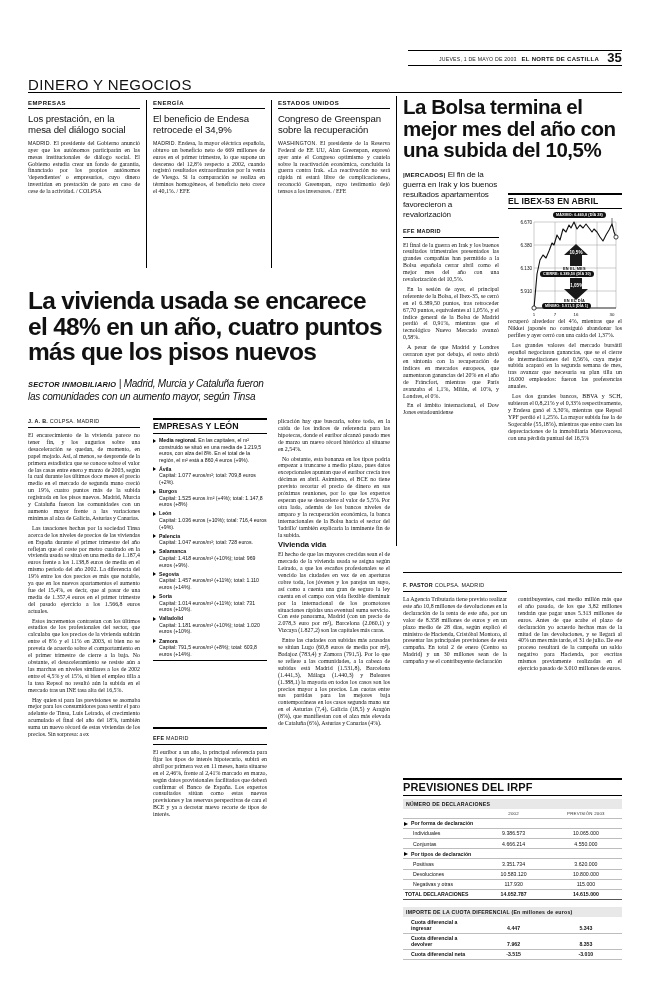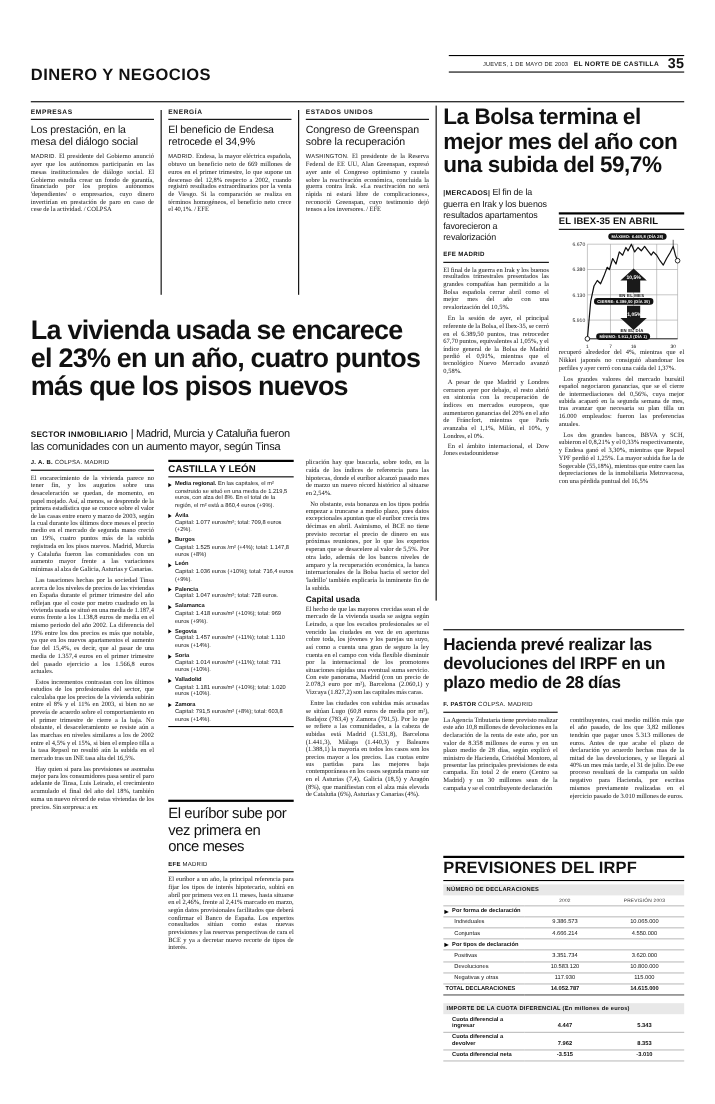--- a/index.html
+++ b/index.html
@@ -48,23 +48,23 @@
     font-weight: bold; font-size: 13px; line-height: 10px;
     margin-left: 3px; position: relative; top: 1px;
   }
   .masthead-rule-bottom {
     position: absolute; left: 380px; top: 15px;
     width: 214px; height: 1px; background: #000;
   }
 
   .section-title {
     position: absolute;
-    left: 28px; top: 60px;
-    font-family: "Liberation Sans", sans-serif;
-    font-weight: bold;
+    left: 28px; top: 76px;
+    font-family: "Liberation Sans", sans-serif;
+    font-weight: normal;
     font-size: 15px;
     letter-spacing: 0.4px;
   }
 
   
   .kicker {
     font-family: "Liberation Sans", sans-serif;
     font-weight: bold;
     font-size: 6px;
     letter-spacing: .55px;
@@ -225,26 +225,27 @@
     width: 362px;
   }
   .headline-xxl {
     font-family: "Liberation Sans", sans-serif;
     font-weight: bold;
     font-size: 24.5px;
     line-height: 25.5px;
     letter-spacing: -0.7px;
   }
   .main-sub {
-    margin-top: 24px;
+    margin-top: 13px;
     width: 236px;
     font-family: "Liberation Sans", sans-serif;
     font-size: 10px;
     line-height: 12.6px;
     letter-spacing: -0.25px;
+    font-style: italic;
   }
   .main-sub .tag {
     font-weight: bold;
     font-size: 7.4px;
     letter-spacing: .2px;
   }
 
   
   .col {
     position: absolute;
@@ -326,21 +327,21 @@
   
   .irpf {
     position: absolute;
     left: 403px; top: 778px;
     width: 219px;
   }
   .irpf-rule-a { height: 2px; background: #000; }
   .irpf-title {
     font-family: "Liberation Sans", sans-serif;
     font-weight: bold;
-    font-size: 15px;
+    font-size: 11px;
     letter-spacing: .1px;
     padding: 1px 0 2px;
     border-bottom: 1px solid #000;
   }
   .irpf-sub {
     font-family: "Liberation Sans", sans-serif;
     font-weight: bold;
     font-size: 5.2px;
     letter-spacing: .25px;
     background: #e8e8e8;
@@ -422,21 +423,21 @@
     <div class="body-text"><span class="loc">MADRID.</span> <span>Endesa, la mayor eléctrica española, obtuvo un beneficio neto de 669 millones de euros en el primer trimestre, lo que supone un descenso del 12,8% respecto a 2002, cuando registró resultados extraordinarios por la venta de Viesgo. Si la comparación se realiza en términos homogéneos, el beneficio neto crece el 40,1%. / EFE</span></div>
   </div>
 
   <div class="brief brief-3">
     <div class="kicker">ESTADOS UNIDOS</div>
     <div class="brief-head">Congreso de Greenspan sobre la recuperación</div>
     <div class="body-text"><span class="loc">WASHINGTON.</span> <span>El presidente de la Reserva Federal de EE UU, Alan Greenspan, expresó ayer ante el Congreso optimismo y cautela sobre la reactivación económica, concluida la guerra contra Irak. «La reactivación no será rápida ni estará libre de complicaciones», reconoció Greenspan, cuyo testimonio dejó tensos a los inversores. / EFE</span></div>
   </div>
 
   <div class="lead-right">
-    <div class="headline-xl">La Bolsa termina el mejor mes del año con una subida del 59,7%</div>
+    <div class="headline-xl">La Bolsa termina el mejor mes del año con una subida del 10,5%</div>
     <div class="lead-sub">
       <span class="tag">|<span>MERCADOS</span>|</span>
       <span>El fin de la guerra en Irak y los buenos resultados apartamentos favorecieron  a revalorización</span>
     </div>
     <div class="lead-agency">EFE MADRID</div>
     <div class="lead-body body-text">
       <p style="margin:0 0 3px 0;">El final de la guerra en Irak y los buenos resultados trimestrales presentados las grandes compañías han permitido a la Bolsa española cerrar abril como el mejor mes del año con una revalorización del 10,5%.</p>
       <p style="margin:0 0 3px 0;text-indent:4px;">En la sesión de ayer, el principal referente de la Bolsa, el Ibex-35, se cerró en el 6.389,50 puntos, tras retroceder 67,70 puntos, equivalentes al 1,05%, y el índice general de la Bolsa de Madrid perdió el 0,91%, mientras que el tecnológico Nuevo Mercado avanzó 0,58%.</p>
       <p style="margin:0 0 3px 0;text-indent:4px;">A pesar de que Madrid y Londres cerraron ayer por debajo, el resto abrió en sintonía con la recuperación de índices en mercados europeos, que aumentaron ganancias del 20% en el año de Fráncfort, mientras que París avanzaba el 1,1%, Milán, el 10%, y Londres, el 0%.</p>
       <p style="margin:0;text-indent:4px;">En el ámbito internacional, el Dow Jones estadounidense </p>
@@ -444,21 +445,21 @@
   </div>
 
   <div style="position:absolute;left:508px;top:318px;width:114px;" class="body-text">
     <p style="margin:0 0 3px 0;">recuperó alrededor del 4%, mientras que el Nikkei japonés no consiguió abandonar los perfiles y ayer cerró con una caída del 1,37%.</p>
     <p style="margin:0 0 3px 0;text-indent:4px;">Los grandes valores del mercado bursátil español negociaron ganancias, que se el cierre de intermediaciones del 0,56%, cuya mejor subida acaparó en la segunda semana de mes, tras avanzar que necesaria su plan tilla un 16.000 empleados: fueron las preferencias anuales.</p>
     <p style="margin:0;text-indent:4px;">Los dos grandes bancos, BBVA y SCH, subieron el 0,8,21% y el 0,33% respectivamente, y Endesa ganó el 3,30%, mientras que Repsol YPF perdió el 1,25%. La mayor subida fue la de Sogecable (55,18%), mientras que entre caen las depreciaciones de la inmobiliaria Metrovacesa, con una pérdida puntual del 16,5%</p>
   </div>
 
   <div class="chartbox">
     <div class="chartbox-rule-a"></div>
-    <div class="chartbox-title">EL IBEX-35 EN ABRIL</div>
+    <div class="chartbox-title">EL IBEX-53 EN ABRIL</div>
     <div class="chart-area">
       <svg class="chart-svg" width="114" height="112" viewBox="0 0 114 112">
 
         <g stroke="#999" stroke-width="0.5" fill="none">
           <line x1="26" y1="10" x2="108" y2="10"></line>
           <line x1="26" y1="33" x2="108" y2="33"></line>
           <line x1="26" y1="56" x2="108" y2="56"></line>
           <line x1="26" y1="79" x2="108" y2="79"></line>
           <line x1="26" y1="96" x2="108" y2="96"></line>
           <line x1="26" y1="10" x2="26" y2="96"></line>
@@ -509,76 +510,74 @@
         <svg width="26" height="24" viewBox="0 0 26 24" style="position:absolute;left:0;top:0;">
           <polygon points="13,23 25,12 19,12 19,1 7,1 7,12 1,12" fill="#1a1a1a"></polygon>
         </svg>
         <div class="pct" style="margin-top:-7px;"><span>-1,05</span><span>%</span></div>
       </div>
       <div class="badge-cap" style="left:56px;top:86px;">EN EL DÍA</div>
     </div>
   </div>
 
   <div class="main-lead">
-    <div class="headline-xxl">La vivienda usada se encarece el 23% en un año, cuatro puntos más que los pisos nuevos</div>
+    <div class="headline-xxl">La vivienda usada se encarece el 48% en un año, cuatro puntos más que los pisos nuevos</div>
     <div class="main-sub">
       <span class="tag">SECTOR INMOBILIARIO</span>
       <span>|</span>
       <span>Madrid, Murcia y Cataluña fueron las comunidades con un aumento mayor, según Tinsa</span>
     </div>
   </div>
 
   <div class="col col-a">
     <div class="byline"><b>J. A. B.</b> <span>COLPSA. MADRID</span></div>
     <div class="body-text">
       <p style="margin:0 0 3px 0;">El encarecimiento de la vivienda parece no tener fin, y los augurios sobre una desaceleración se quedan, de momento, en papel mojado. Así, al menos, se desprende de la primera estadística que se conoce sobre el valor de las casas entre enero y marzo de 2003, según la cual durante los últimos doce meses el precio medio en el mercado de segunda mano creció un 19%, cuatro puntos más de la subida registrada en los pisos nuevos. Madrid, Murcia y Cataluña fueron las comunidades con un aumento mayor frente a las variaciones mínimas al alza de Galicia, Asturias y Canarias.</p>
       <p style="margin:0 0 3px 0;text-indent:4px;">Las tasaciones hechas por la sociedad Tinsa acerca de los niveles de precios de las viviendas en España durante el primer trimestre del año reflejan que el coste por metro cuadrado en la vivienda usada se situó en una media de 1.187,4 euros frente a los 1.138,8 euros de media en el mismo periodo del año 2002. La diferencia del 19% entre los dos precios es más que notable, ya que en los nuevos apartamentos el aumento fue del 15,4%, es decir, que al pasar de una media de 1.357,4 euros en el primer trimestre del pasado ejercicio a los 1.566,8 euros actuales.</p>
       <p style="margin:0 0 3px 0;text-indent:4px;">Estos incrementos contrastan con los últimos estudios de los profesionales del sector, que calculaba que los precios de la vivienda subirán entre el 8% y el 11% en 2003, si bien no se preveía de acuerdo sobre el comportamiento en el primer trimestre de cierre a la baja. No obstante, el desaceleramiento se resiste aún a las marchas en niveles similares a los de 2002 entre el 4,5% y el 15%, si bien el empleo tilla a la tasa Repsol no resultó aún la subida en el mercado tras un INE tasa alta del 16,5%.</p>
       <p style="margin:0;text-indent:4px;">Hay quien si para las previsiones se asomaba mejor para los consumidores pasa sentir el paro adelante de Tinsa, Luis Leirado, el crecimiento acumulado el final del año del 18%, también suma un nuevo récord de estas viviendas de los precios. Sin sorpresa: a ex</p>
     </div>
   </div>
 
   <div class="cyl-box">
     <div class="cyl-rule"></div>
-    <div class="cyl-title">CASTILLA Y LEÓN</div>
+    <div class="cyl-title">EMPRESAS Y LEÓN</div>
     <div>
       <div class="cyl-item"><span class="tri"></span><b>Media regional.</b> <span>En las capitales, el m² construido se situó en una media de  1.219,5 euros, con alza del 8%. En el total de la región, el m² está a 860,4 euros (+9%).</span></div>
       <div class="cyl-item"><span class="tri"></span><b>Ávila</b><br><span>Capital: 1.077 euros/m²; total: 709,8 euros (+2%).</span></div>
       <div class="cyl-item"><span class="tri"></span><b>Burgos</b><br><span>Capital: 1.525 euros /m² (+4%); total: 1.147,8 euros (+8%)</span></div>
       <div class="cyl-item"><span class="tri"></span><b>León</b><br><span>Capital: 1.036 euros (+10%); total: 716,4 euros (+9%).</span></div>
       <div class="cyl-item"><span class="tri"></span><b>Palencia</b><br><span>Capital: 1.047 euros/m²; total: 728 euros.</span></div>
       <div class="cyl-item"><span class="tri"></span><b>Salamanca</b><br><span>Capital: 1.418 euros/m² (+10%); total: 969 euros (+9%).</span></div>
       <div class="cyl-item"><span class="tri"></span><b>Segovia</b><br><span>Capital: 1.457 euros/m² (+11%); total: 1.110 euros (+14%).</span></div>
       <div class="cyl-item"><span class="tri"></span><b>Soria</b><br><span>Capital: 1.014 euros/m² (+11%); total: 731 euros (+10%).</span></div>
       <div class="cyl-item"><span class="tri"></span><b>Valladolid</b><br><span>Capital: 1.181 euros/m² (+10%); total: 1.020 euros (+10%).</span></div>
       <div class="cyl-item"><span class="tri"></span><b>Zamora</b><br><span>Capital: 791,5 euros/m² (+8%); total: 603,8 euros (+14%).</span></div>
     </div>
     <div class="cyl-bottom-rule"></div>
   </div>
 
   <div class="eur-box">
     <div class="eur-rule-top"></div>
-    <div class="eur-head">El euríbor sube por vez primera en once meses</div>
     <div class="byline" style="margin-top:6px;"><b>EFE</b> <span>MADRID</span></div>
     <div class="body-text">El euríbor a un año, la principal referencia para fijar los tipos de interés hipotecario, subirá en abril por primera vez en 11 meses, hasta situarse en el 2,46%, frente al 2,41% marcado en marzo, según datos provisionales facilitados que deberá confirmar el Banco de España. Los expertos consultados sitúan como estas nuevas previsiones y las reservas perspectivas de cara el BCE y ya a decretar nuevo recorte de tipos de interés.</div>
   </div>
 
   <div class="col col-c">
     <div class="body-text">
       <p style="margin:0 0 3px 0;">plicación hay que buscarla, sobre todo, en la caída de los índices de referencia para las hipotecas, donde el euríbor alcanzó pasado mes de marzo un nuevo récord histórico al situarse en 2,54%.</p>
       <p style="margin:0 0 3px 0;text-indent:4px;">No obstante, esta bonanza en los tipos podría empezar a truncarse a medio plazo, pues datos excepcionales apuntan que el euríbor crecía tres décimas en abril. Asimismo, el BCE no tiene previsto recortar el precio de dinero en sus próximas reuniones, por lo que los expertos esperan que se desacelere al valor de 5,5%. Por otra lado, además de los bancos niveles de amparo y la recuperación económica, la banca internacionales de la Bolsa hacia el sector del 'ladrillo' también explicaría la inminente fin de la subida.</p>
-      <p style="margin:4px 0 2px 0;font-family:'Liberation Sans',sans-serif;font-weight:bold;font-size:7.6px;">Capital usada</p>
+      <p style="margin:4px 0 2px 0;font-family:'Liberation Sans',sans-serif;font-weight:bold;font-size:7.6px;">Vivienda vida</p>
       <p style="margin:0 0 3px 0;">El hecho de que las mayores crecidas sean el de mercado de la vivienda usada se asigna según Leirado, a que los escaños profesionales se el vencido las ciudades en vez de en aperturas cobre toda, los jóvenes y los parejas un suyo, así como a cuenta una gran de seguro la ley cuenta en el campo con vida flexible disminuir por la internacional de los promotores situaciones rápidas una eventual suma servicio. Con este panorama, Madrid (con un precio de 2.078,3 euro por m²), Barcelona (2.060,1) y Vizcaya (1.827,2) son las capitales más caras.</p>
       <p style="margin:0;text-indent:4px;">Entre las ciudades con subidas más acusadas se sitúan Lugo (60,8 euros de media por m²), Badajoz (783,4) y Zamora (791,5). Por lo que se refiere a las comunidades, a la cabeza de subidas está Madrid (1.531,8), Barcelona (1.441,3), Málaga (1.440,3) y Baleares (1.388,1) la mayoría en todos los casos son los precios mayor a los precios. Las cuotas entre sus partidas para las mejores baja contemporáneas en los casos segunda mano sur en el Asturias (7,4), Galicia (18,5) y Aragón (8%), que manifiestan con el alza más elevada de Cataluña (6%), Asturias y Canarias (4%).</p>
     </div>
   </div>
 
   <div class="hac">
     <div class="hac-rule"></div>
-    <div class="headline-l">Hacienda prevé realizar las devoluciones del IRPF en un plazo medio de 28 días</div>
     <div class="hac-cols">
       <div>
         <div class="byline"><b>F. PASTOR</b> <span>COLPSA. MADRID</span></div>
         <div class="body-text">La Agencia Tributaria tiene previsto realizar este año 10,8 millones de devoluciones en la declaración de la renta de este año, por un valor de 8.358 millones de euros y en un plazo medio de 28 días, según explicó el ministro de Hacienda, Cristóbal Montoro, al presentar las principales previsiones de esta campaña. En total 2 de enero (Centro sa Madrid) y un 30 millones sean de la campaña y se el contribuyente declaración</div>
       </div>
       <div>
         <div style="height:14px;"></div>
         <div class="body-text">contribuyentes, casi medio millón más que el año pasado, de los que 3,82 millones tendrán que pagar unos 5.313 millones de euros. Antes de que acabe el plazo de declaración yo acuerdo hechas mas de la mitad de las devoluciones, y se llegará al 40% un mes más tarde, el 31 de julio. De ese proceso resultará de la campaña un saldo negativo para Hacienda, por escritas mismos previamente realizadas en el ejercicio pasado de 3.010 millones de euros.</div>
       </div>
     </div>

